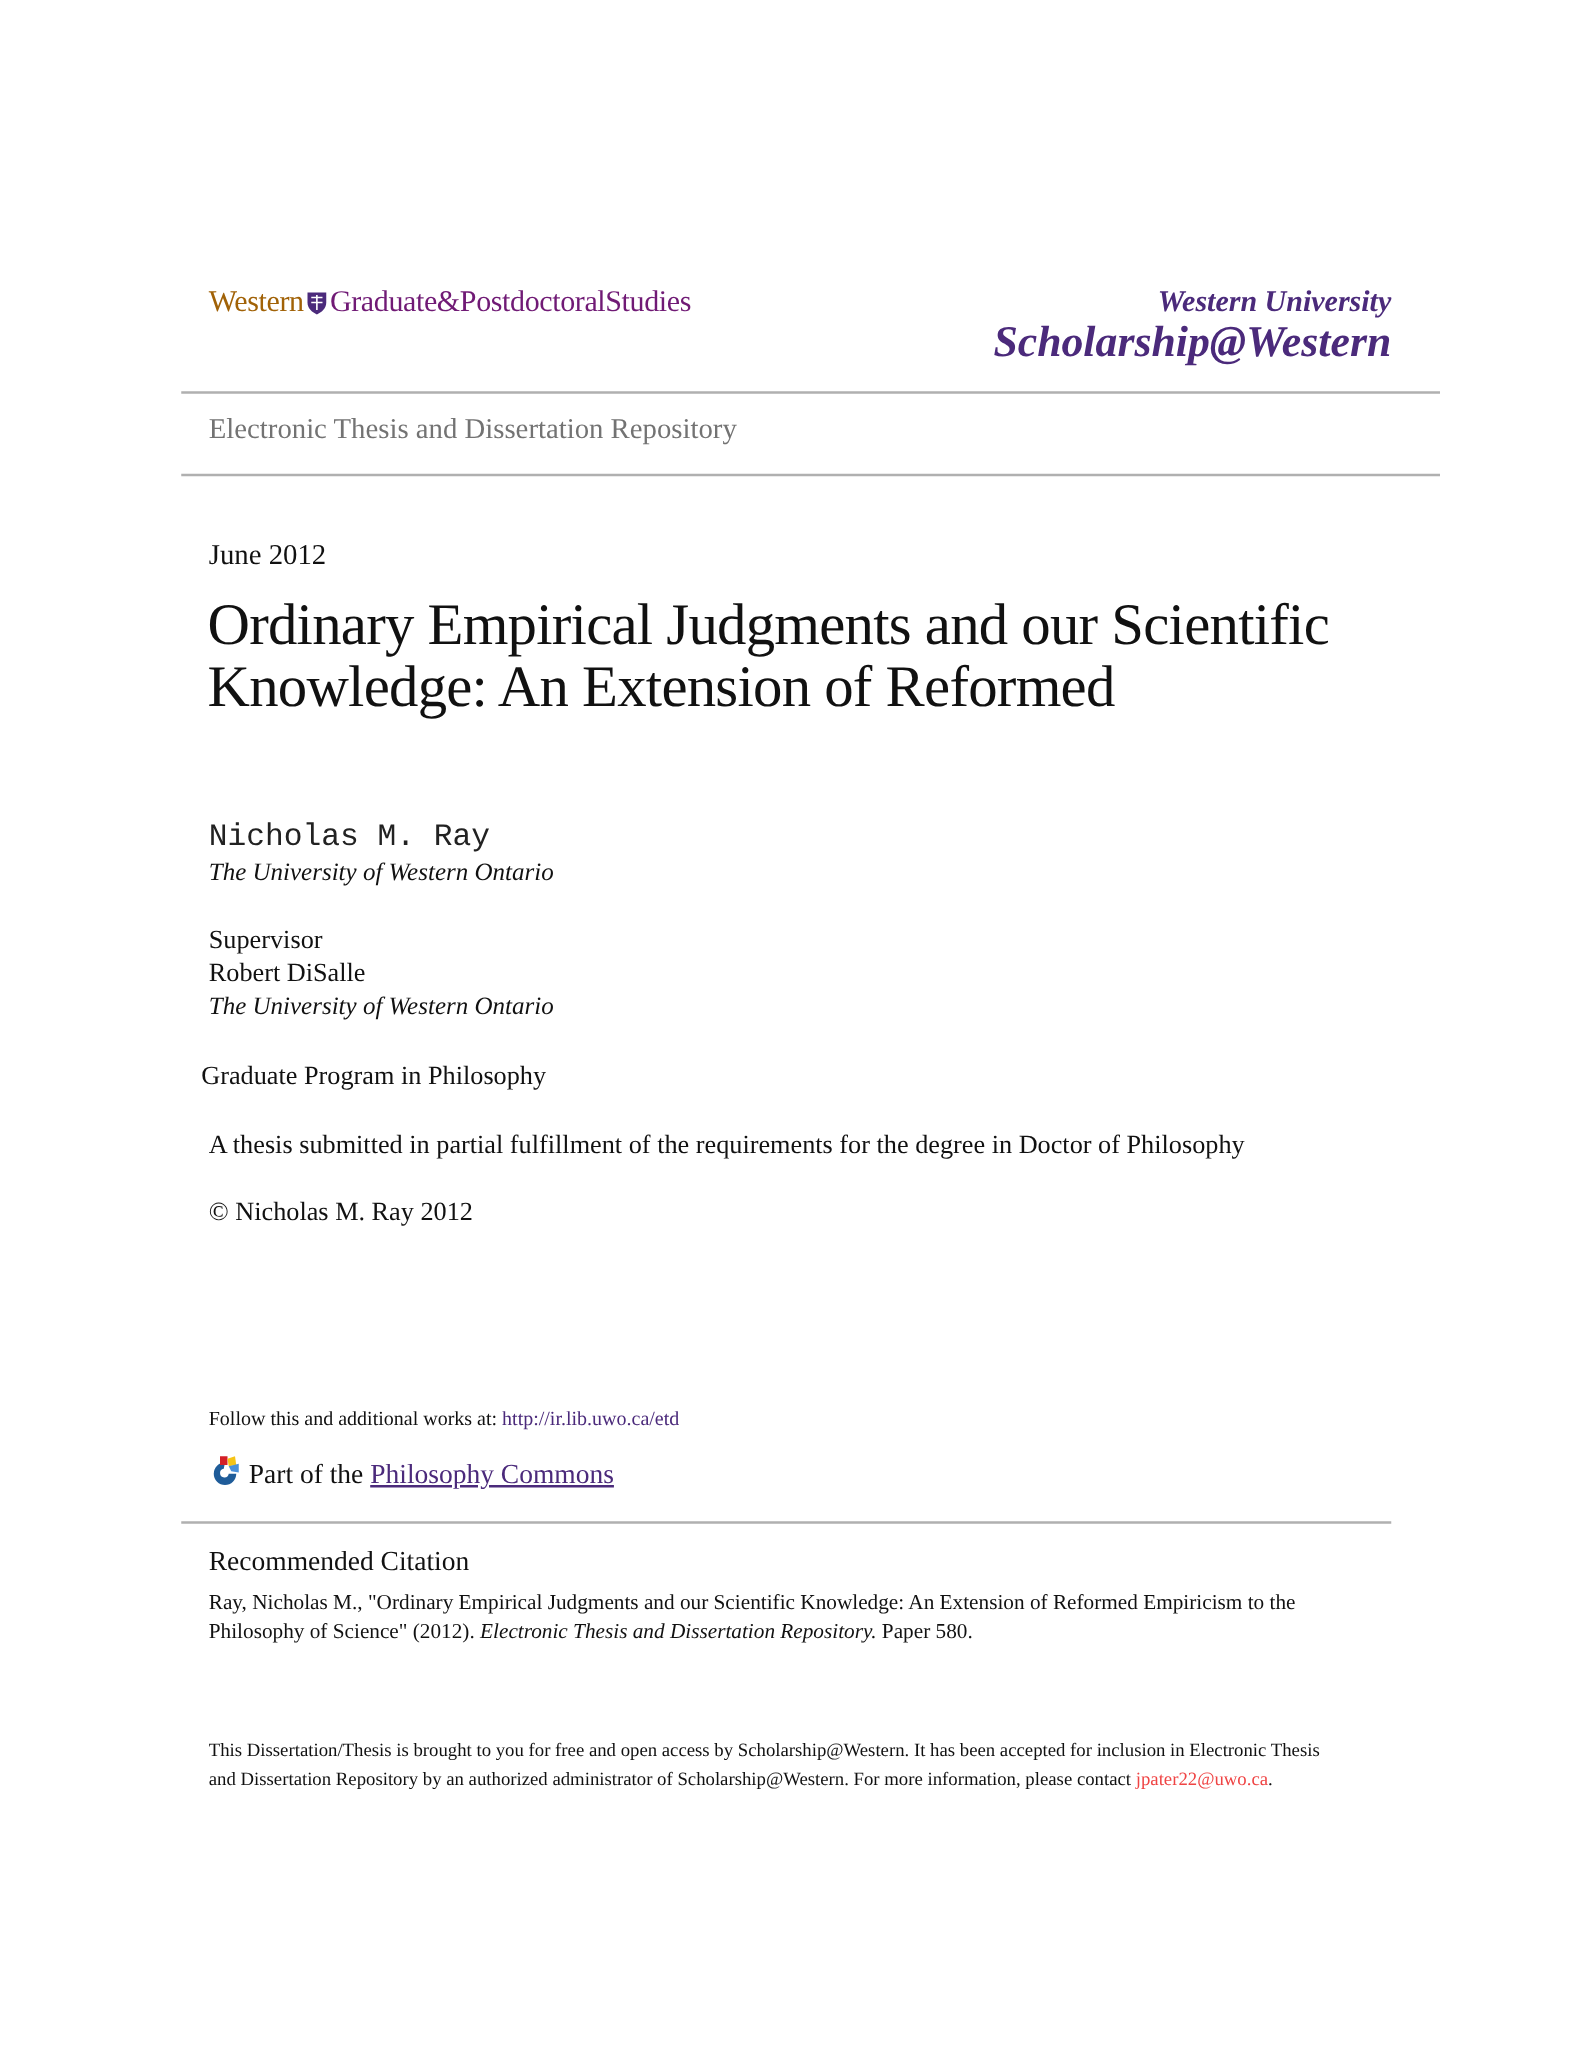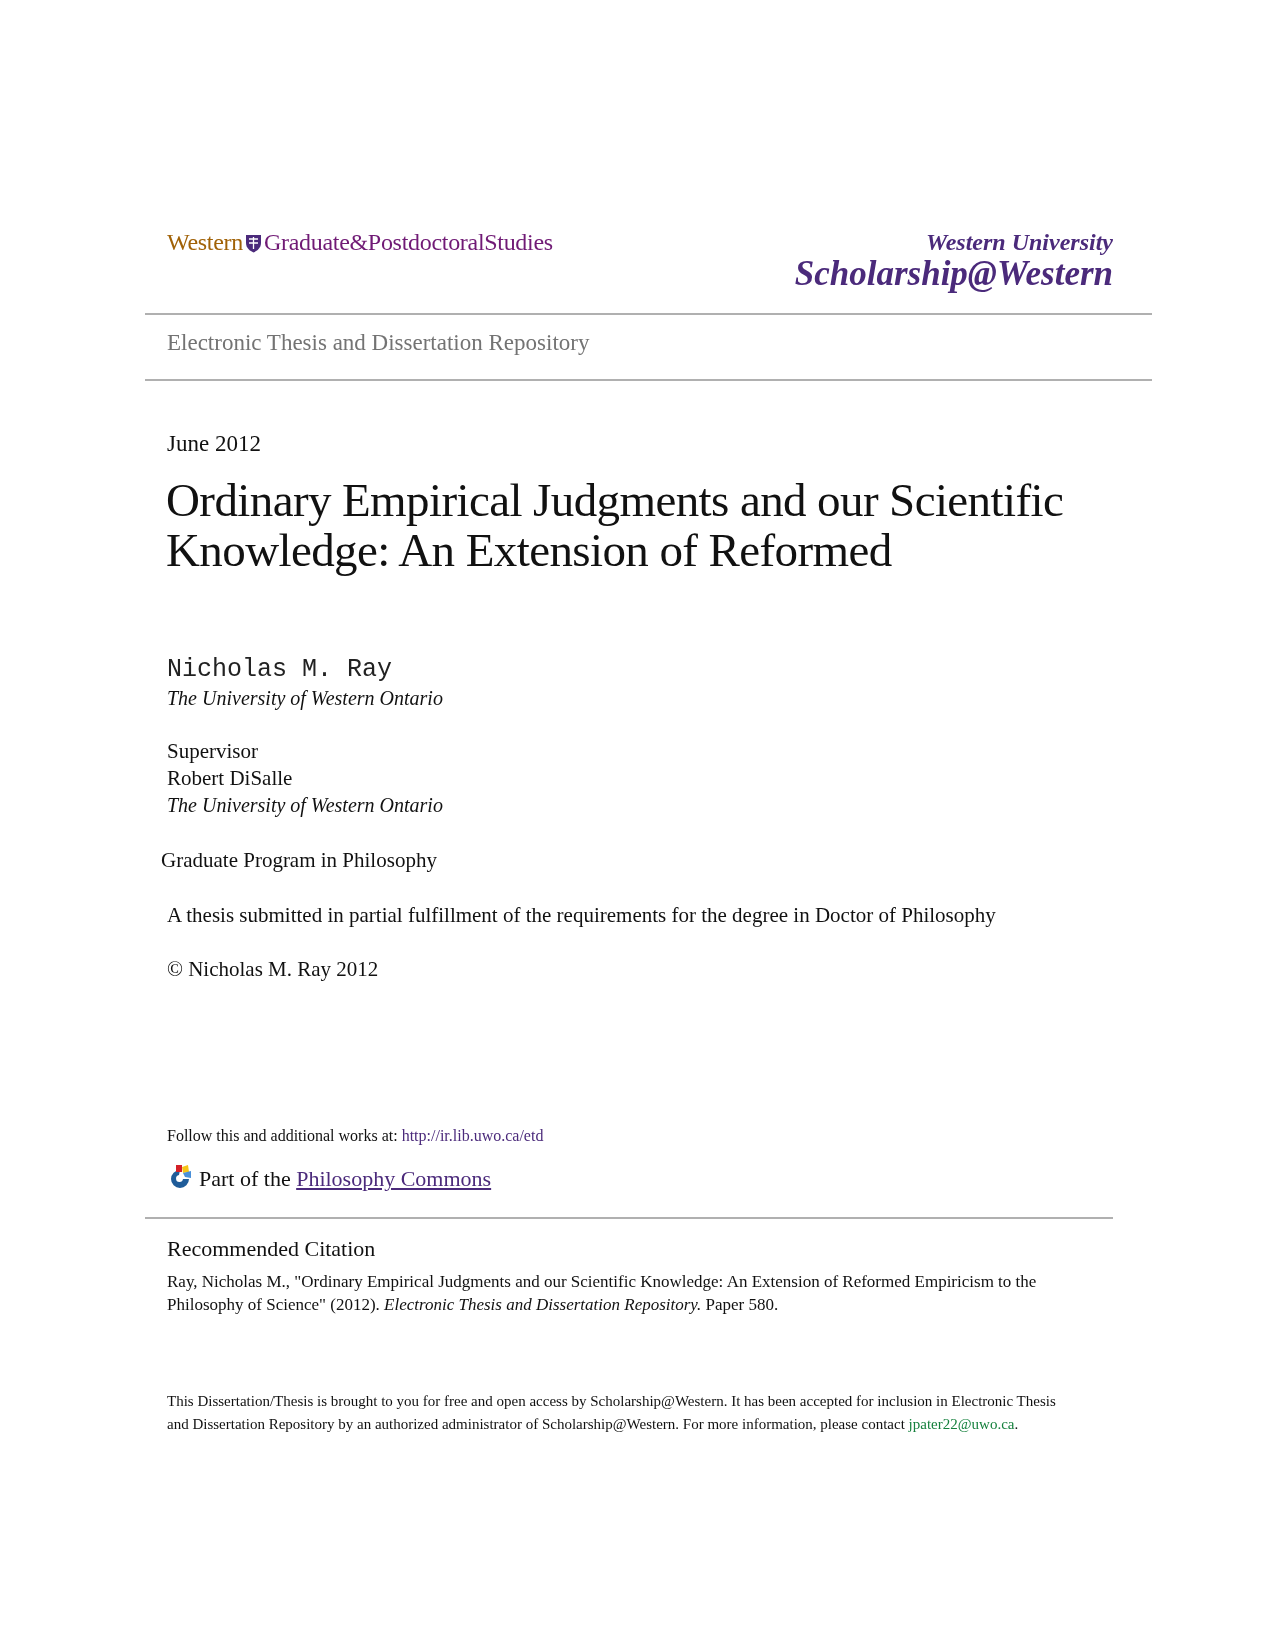--- a/index.html
+++ b/index.html
@@ -38,21 +38,21 @@
   .follow a, .part a { color: #4b2a7b; text-decoration: none; }
   .part { left: 167px; top: 1164px; font-family: "Liberation Serif", serif; font-size: 22px; }
   .part a { text-decoration: underline; }
   .commons-icon { display: inline-block; width: 26px; height: 26px; vertical-align: -4px; margin-right: 6px; }
 
   .rec-title { left: 167px; top: 1236px; font-family: "Liberation Serif", serif; font-size: 22px; }
   .rec-body { left: 167px; top: 1270px; font-family: "Liberation Serif", serif; font-size: 17px; line-height: 23px; }
   .rec-body i { font-style: italic; }
 
   .notice { left: 167px; top: 1390px; font-family: "Liberation Serif", serif; font-size: 15px; line-height: 23px; }
-  .notice a { color: #15803d; text-decoration: none; }
+  .notice a { color: #ef4444; text-decoration: none; }
 </style>
 </head>
 <body>
 
 <div class="abs logo-left">
   <span class="w">Western</span><svg class="crest" viewBox="0 0 17 19">
       <path d="M1 1 H16 V9 C16 14 12 17 8.5 18.5 C5 17 1 14 1 9 Z" fill="#4b2a7b"></path>
       <path d="M4 5 H13 M4 9 H13 M8.5 3 V15" stroke="#fff" stroke-width="1.3"></path>
     </svg><span class="g">Graduate&amp;PostdoctoralStudies</span>
 </div>

